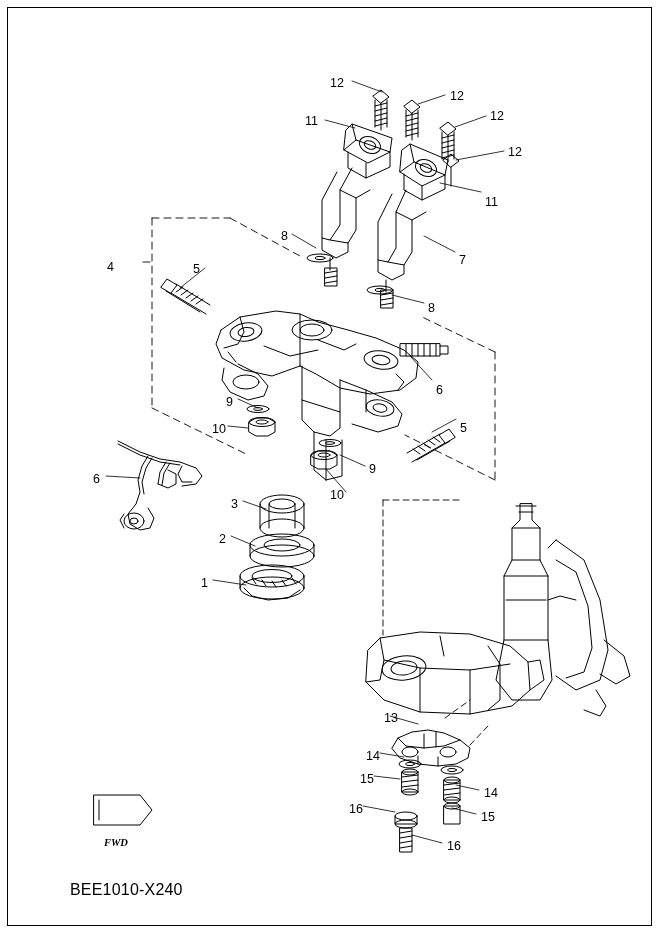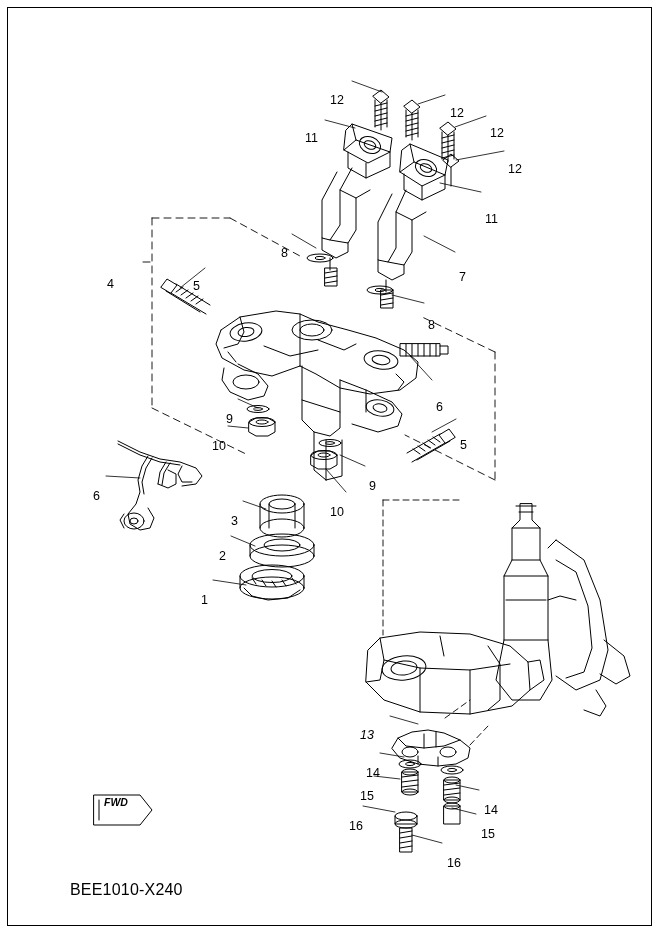--- a/index.html
+++ b/index.html
@@ -32,39 +32,39 @@
     top: 0;
     width: 661px;
     height: 935px;
   }
   .callout {
     position: absolute;
     font-size: 12.5px;
     color: #000000;
     line-height: 1;
     white-space: nowrap;
-    margin-top: 17px;
   }
   #partnum {
     position: absolute;
     left: 70px;
     top: 833px;
     font-size: 16px;
     letter-spacing: 0.2px;
     color: #000000;
     margin-top: 48px;
   }
   #fwd-label {
     position: absolute;
     left: 104px;
-    top: 796px;
+    top: 837px;
     font-size: 10.5px;
     font-weight: bold;
     font-style: italic;
     color: #000000;
+    font-family: Liberation Serif, serif;
   }
 </style>
 </head>
 <body>
 
 <div id="sheet">
 
   <div id="frame"></div>
 
   <svg class="art" viewBox="0 0 661 935" xmlns="http://www.w3.org/2000/svg">
@@ -390,21 +390,21 @@
   <div class="callout" style="left:436px; top:384px;">6</div>
   <div class="callout" style="left:226px; top:396px;">9</div>
   <div class="callout" style="left:212px; top:423px;">10</div>
   <div class="callout" style="left:460px; top:422px;">5</div>
   <div class="callout" style="left:369px; top:463px;">9</div>
   <div class="callout" style="left:93px; top:473px;">6</div>
   <div class="callout" style="left:330px; top:489px;">10</div>
   <div class="callout" style="left:231px; top:498px;">3</div>
   <div class="callout" style="left:219px; top:533px;">2</div>
   <div class="callout" style="left:201px; top:577px;">1</div>
-  <div class="callout" style="left:360px; top:712px;font-style:italic;">13</div>
+  <div class="callout" style="left:384px; top:712px;">13</div>
   <div class="callout" style="left:366px; top:750px;">14</div>
   <div class="callout" style="left:360px; top:773px;">15</div>
   <div class="callout" style="left:484px; top:787px;">14</div>
   <div class="callout" style="left:349px; top:803px;">16</div>
   <div class="callout" style="left:481px; top:811px;">15</div>
   <div class="callout" style="left:447px; top:840px;">16</div>
 
   <div id="fwd-label">FWD</div>
   <div id="partnum">BEE1010-X240</div>
 

